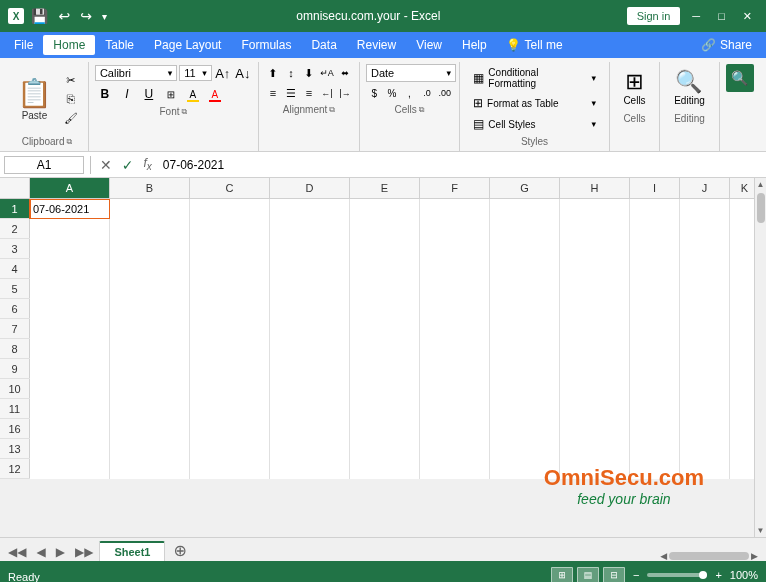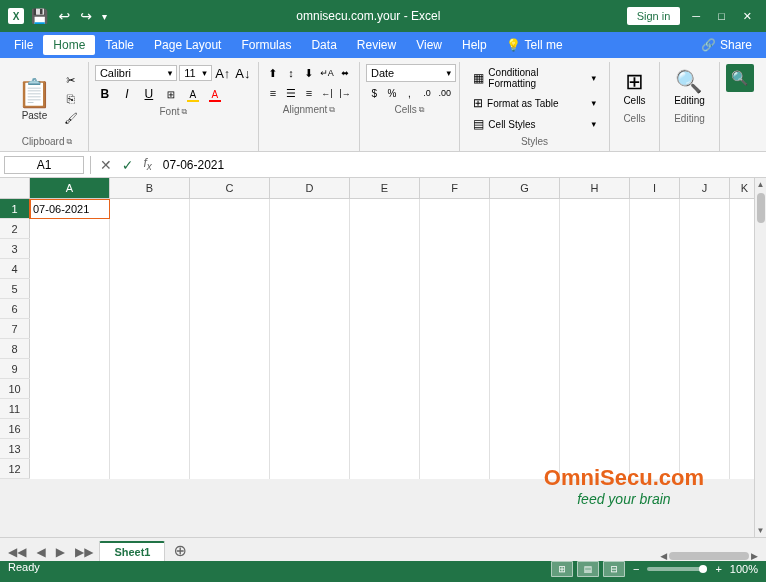--- a/index.html
+++ b/index.html
@@ -315,21 +315,21 @@
       color: #333;
     }
     .sheet-tab.active { background: white; font-weight: bold; color: #217346; border-top: 2px solid #217346; }
     .add-sheet { font-size: 16px; color: #666; cursor: pointer; padding: 0 6px; line-height: 1; margin-bottom: 2px; }
 
     
     .status-bar {
       background: #217346;
       height: 22px;
       display: flex;
-      align-items: flex-start;
+      align-items: flex-end;
       padding: 0 8px;
       color: white;
       font-size: 11px;
       justify-content: space-between;
     }
     .status-left { display: flex; align-items: center; gap: 8px; }
     .status-right { display: flex; align-items: center; gap: 4px; }
     .view-btn { width: 22px; height: 16px; background: rgba(255,255,255,0.3); border: 1px solid rgba(255,255,255,0.5); cursor: pointer; display: flex; align-items: center; justify-content: center; font-size: 9px; color: white; border-radius: 1px; }
     .zoom-slider { width: 60px; height: 4px; background: rgba(255,255,255,0.5); border-radius: 2px; position: relative; cursor: pointer; }
     .zoom-thumb { width: 8px; height: 8px; background: white; border-radius: 50%; position: absolute; top: -2px; right: 0; }

